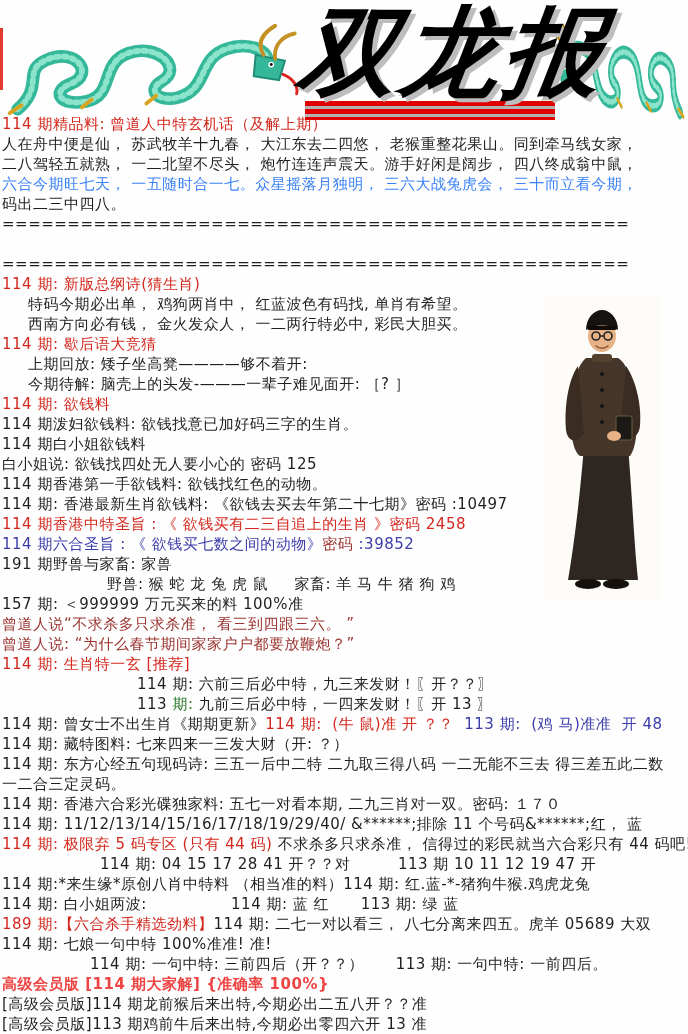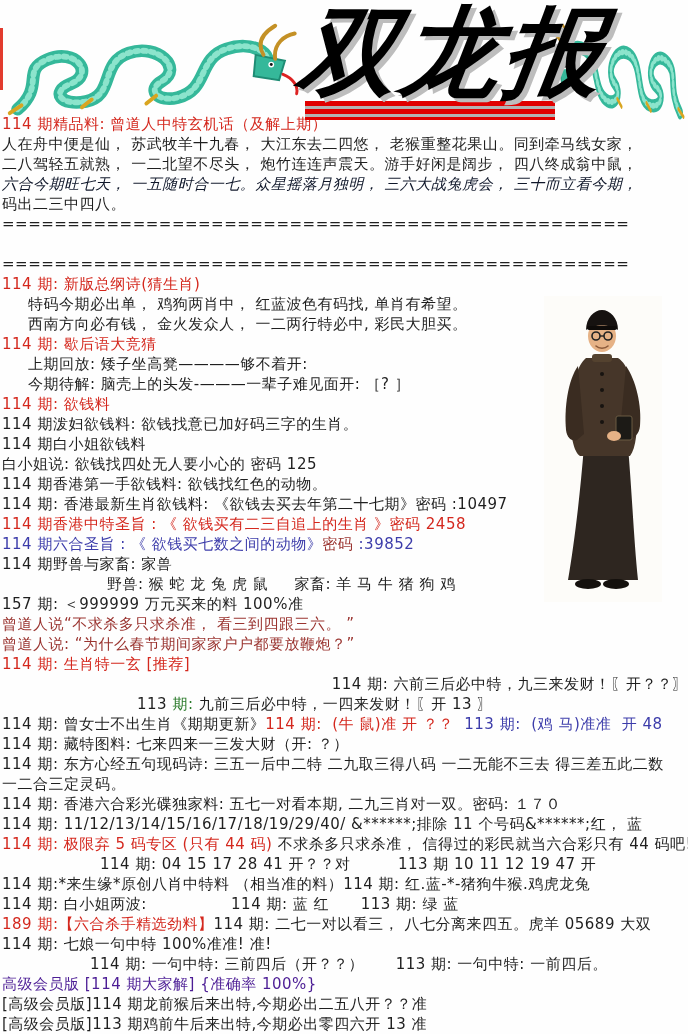--- a/index.html
+++ b/index.html
@@ -103,58 +103,58 @@
     <circle cx="64" cy="40" r="4" fill="none" stroke="#222" stroke-width="1.6"></circle>
     <line x1="56" y1="40" x2="60" y2="40" stroke="#222" stroke-width="1.4"></line>
 
     <path d="M52,50 C55,53 61,53 64,50" fill="none" stroke="#8c5a3a" stroke-width="1.6" stroke-linecap="round"></path>
   </svg>
 
   <div class="content">
       <div class="line"><span style="color: rgb(212, 40, 30);">114 期精品料: 曾道人中特玄机话（及解上期）</span></div>
       <div class="line"><span style="color: rgb(31, 31, 31);">人在舟中便是仙， 苏武牧羊十九春， 大江东去二四悠， 老猴重整花果山。同到牵马线女家，</span></div>
       <div class="line"><span style="color: rgb(31, 31, 31);">二八驾轻五就熟， 一二北望不尽头， 炮竹连连声震天。游手好闲是阔步， 四八终成翁中鼠，</span></div>
-      <div class="line"><span style="color: #0f172a; font-style: italic;">六合今期旺七天， 一五随时合一七。众星摇落月独明， 三六大战兔虎会， 三十而立看今期，</span></div>
+      <div class="line"><span style="color: #3b82f6;">六合今期旺七天， 一五随时合一七。众星摇落月独明， 三六大战兔虎会， 三十而立看今期，</span></div>
       <div class="line"><span style="color: rgb(31, 31, 31);">码出二三中四八。</span></div>
       <div class="line"><span style="color: rgb(31, 31, 31);">================================================</span></div>
       <div class="line"><span style="color: rgb(31, 31, 31);"></span></div>
       <div class="line"><span style="color: rgb(31, 31, 31);">================================================</span></div>
       <div class="line"><span style="color: rgb(212, 40, 30);">114 期: 新版总纲诗(猜生肖)</span></div>
       <div class="line" style="padding-left: 26px;"><span style="color: rgb(31, 31, 31);">特码今期必出单， 鸡狗两肖中， 红蓝波色有码找, 单肖有希望。</span></div>
       <div class="line" style="padding-left: 26px;"><span style="color: rgb(31, 31, 31);">西南方向必有钱， 金火发众人， 一二两行特必中, 彩民大胆买。</span></div>
       <div class="line"><span style="color: rgb(212, 40, 30);">114 期: 歇后语大竞猜</span></div>
       <div class="line" style="padding-left: 26px;"><span style="color: rgb(31, 31, 31);">上期回放: 矮子坐高凳————够不着开:</span></div>
       <div class="line" style="padding-left: 26px;"><span style="color: rgb(31, 31, 31);">今期待解: 脑壳上的头发-———一辈子难见面开: ［? ］</span></div>
       <div class="line"><span style="color: rgb(212, 40, 30);">114 期: 欲钱料</span></div>
       <div class="line"><span style="color: rgb(31, 31, 31);">114 期泼妇欲钱料: 欲钱找意已加好码三字的生肖。</span></div>
       <div class="line"><span style="color: rgb(31, 31, 31);">114 期白小姐欲钱料</span></div>
       <div class="line"><span style="color: rgb(31, 31, 31);">白小姐说: 欲钱找四处无人要小心的 密码 125</span></div>
       <div class="line"><span style="color: rgb(31, 31, 31);">114 期香港第一手欲钱料: 欲钱找红色的动物。</span></div>
       <div class="line"><span style="color: rgb(31, 31, 31);">114 期: 香港最新生肖欲钱料: 《欲钱去买去年第二十七期》密码 :10497</span></div>
       <div class="line"><span style="color: rgb(212, 40, 30);">114 期香港中特圣旨 : 《 欲钱买有二三自追上的生肖 》密码 2458</span></div>
       <div class="line"><span style="color: rgb(60, 60, 170);">114 期六合圣旨 : 《 欲钱买七数之间的动物》</span><span style="color: rgb(154, 52, 48);">密码</span><span style="color: rgb(60, 60, 170);"> :39852</span></div>
-      <div class="line"><span style="color: rgb(31, 31, 31);">114 期野兽与家畜: 家兽</span></div>
+      <div class="line"><span style="color: rgb(31, 31, 31);">191 期野兽与家畜: 家兽</span></div>
       <div class="line" style="padding-left: 105px;"><span style="color: rgb(31, 31, 31);">野兽: 猴 蛇 龙 兔 虎 鼠     家畜: 羊 马 牛 猪 狗 鸡</span></div>
       <div class="line"><span style="color: rgb(31, 31, 31);">157 期: ＜999999 万元买来的料 100%准</span></div>
       <div class="line"><span style="color: rgb(154, 52, 48);">曾道人说“不求杀多只求杀准， 看三到四跟三六。 ”</span></div>
       <div class="line"><span style="color: rgb(154, 52, 48);">曾道人说: “为什么春节期间家家户户都要放鞭炮？”</span></div>
       <div class="line"><span style="color: rgb(212, 40, 30);">114 期: 生肖特一玄 [推荐]</span></div>
-      <div class="line" style="padding-left: 135px; text-align: right;"><span style="color: rgb(31, 31, 31);">114 期: 六前三后必中特，九三来发财！〖开？？〗</span></div>
+      <div class="line" style="padding-left: 135px;"><span style="color: rgb(31, 31, 31);">114 期: 六前三后必中特，九三来发财！〖开？？〗</span></div>
       <div class="line" style="padding-left: 135px;"><span style="color: rgb(31, 31, 31);">113 </span><span style="color: rgb(42, 122, 42);">期:</span><span style="color: rgb(31, 31, 31);"> 九前三后必中特，一四来发财！〖开 13 〗</span></div>
       <div class="line"><span style="color: rgb(31, 31, 31);">114 期: 曾女士不出生肖《期期更新》</span><span style="color: rgb(212, 40, 30);">114 期:  (牛 鼠)准 开 ？？ </span><span style="color: rgb(60, 60, 170);"> 113 期:  (鸡 马)准准  开 48</span></div>
       <div class="line"><span style="color: rgb(31, 31, 31);">114 期: 藏特图料: 七来四来一三发大财（开: ？）</span></div>
       <div class="line"><span style="color: rgb(31, 31, 31);">114 期: 东方心经五句现码诗: 三五一后中二特 二九取三得八码 一二无能不三去 得三差五此二数</span></div>
       <div class="line"><span style="color: rgb(31, 31, 31);">一二合三定灵码。</span></div>
       <div class="line"><span style="color: rgb(31, 31, 31);">114 期: 香港六合彩光碟独家料: 五七一对看本期, 二九三肖对一双。密码: １７０</span></div>
       <div class="line"><span style="color: rgb(31, 31, 31);">114 期: 11/12/13/14/15/16/17/18/19/29/40/ &amp;******;排除 11 个号码&amp;******;红， 蓝</span></div>
       <div class="line"><span style="color: rgb(212, 40, 30);">114 期: 极限弃 5 码专区 (只有 44 码) </span><span style="color: rgb(31, 31, 31);">不求杀多只求杀准， 信得过的彩民就当六合彩只有 44 码吧!</span></div>
       <div class="line" style="padding-left: 98px;"><span style="color: rgb(31, 31, 31);">114 期: 04 15 17 28 41 开？？对         113 期 10 11 12 19 47 开</span></div>
       <div class="line"><span style="color: rgb(31, 31, 31);">114 期:*来生缘*原创八肖中特料 （相当准的料）114 期: 红.蓝-*-猪狗牛猴.鸡虎龙兔</span></div>
       <div class="line"><span style="color: rgb(31, 31, 31);">114 期: 白小姐两波:                114 期: 蓝 红      113 期: 绿 蓝</span></div>
       <div class="line"><span style="color: rgb(212, 40, 30);">189 期:【六合杀手精选劲料】</span><span style="color: rgb(31, 31, 31);">114 期: 二七一对以看三， 八七分离来四五。虎羊 05689 大双</span></div>
       <div class="line"><span style="color: rgb(31, 31, 31);">114 期: 七娘一句中特 100%准准! 准!</span></div>
       <div class="line" style="padding-left: 88px;"><span style="color: rgb(31, 31, 31);">114 期: 一句中特: 三前四后（开？？）      113 期: 一句中特: 一前四后。</span></div>
-      <div class="line"><span style="color: #4c1d95;">高级会员版 [114 期大家解] {准确率 100%}</span></div>
+      <div class="line"><span style="color: #ef4444; font-weight: bold;">高级会员版 [114 期大家解] {准确率 100%}</span></div>
       <div class="line"><span style="color: rgb(31, 31, 31);">[高级会员版]114 期龙前猴后来出特,今期必出二五八开？？准</span></div>
       <div class="line"><span style="color: rgb(31, 31, 31);">[高级会员版]113 期鸡前牛后来出特,今期必出零四六开 13 准</span></div>
     </div>
 
 </div>
 
 </body></html>

